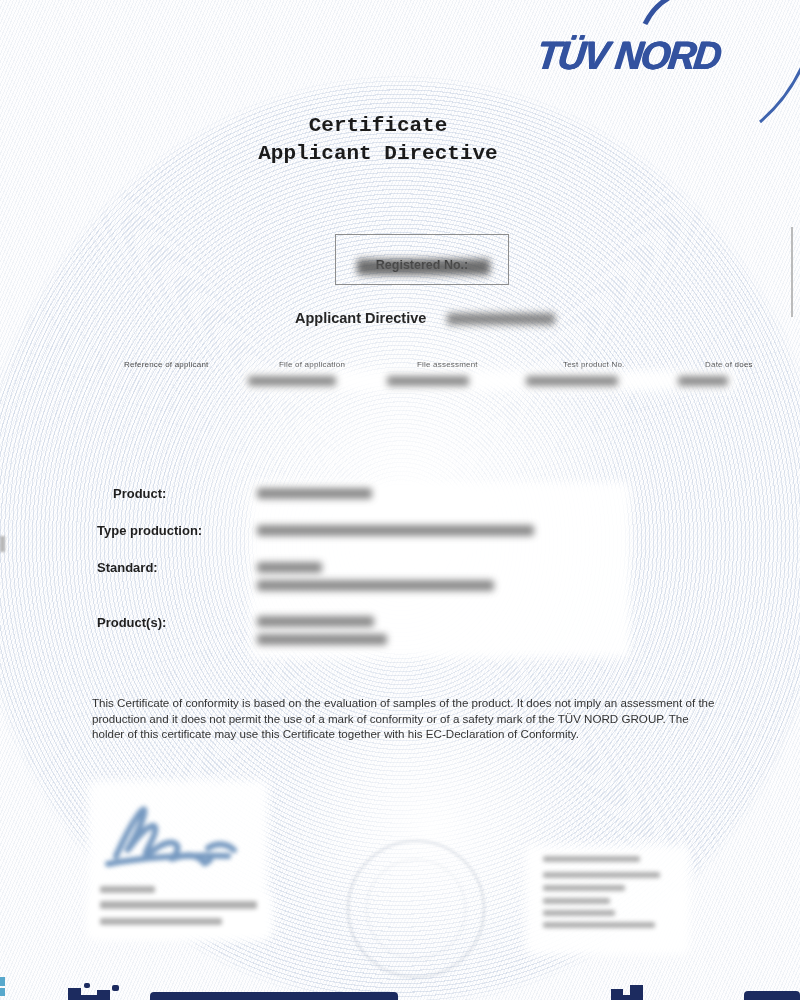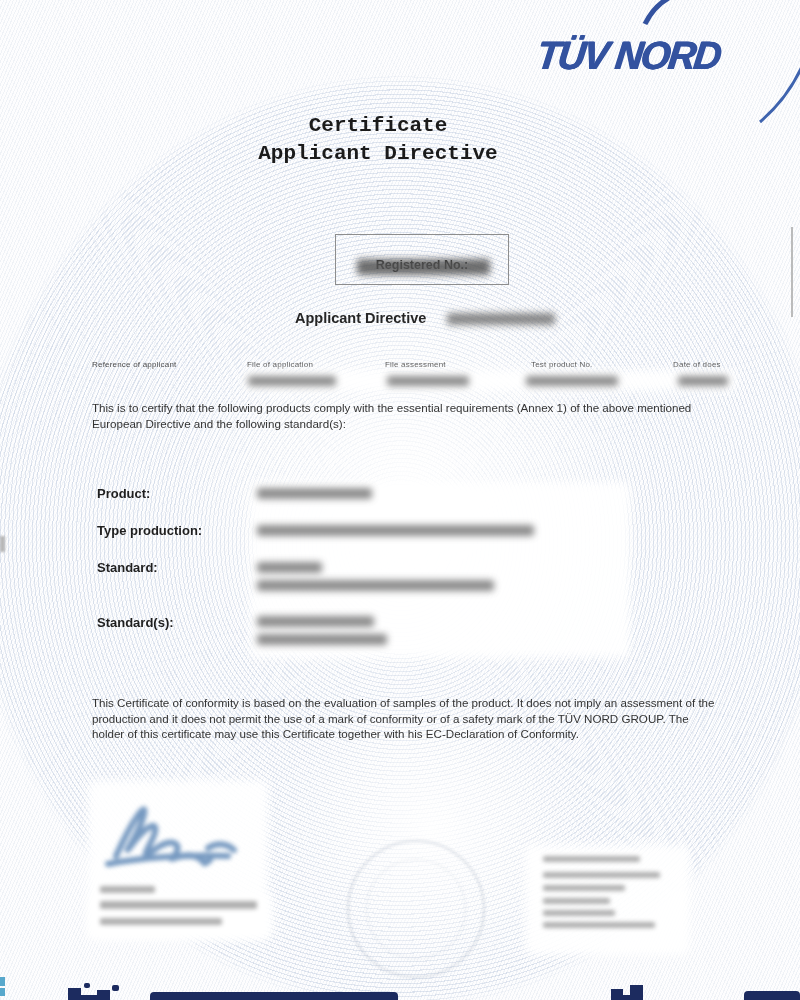--- a/index.html
+++ b/index.html
@@ -29,21 +29,21 @@
   
   #title{position:absolute;top:112px;left:28px;width:700px;text-align:center;
     font-family:Liberation Mono, monospace;font-weight:bold;font-size:21px;line-height:27.5px;
     color:#1b1b1b;filter:blur(0.3px);}
   
   #regbox{position:absolute;left:335px;top:234px;width:172px;height:49px;border:1px solid #8d8d8d;}
   #reg-label{display:block;text-align:center;margin-top:23px;font-size:12.5px;font-weight:bold;color:#1f1f1f;}
   
   #directive{position:absolute;left:295px;top:310px;font-size:14.5px;font-weight:bold;color:#262626;}
   
-  .th{position:absolute;top:360px;font-size:8px;color:#4c4c4c;letter-spacing:0.2px;filter:blur(0.45px);white-space:nowrap;}
+  .th{position:absolute;top:360px;font-size:8px;color:#4c4c4c;letter-spacing:0.2px;filter:blur(0.45px);white-space:nowrap;padding-left:32px;}
   
   .para{position:absolute;font-size:11.6px;line-height:15.5px;color:#333;filter:blur(0.25px);}
   
   .flabel{position:absolute;left:97px;font-size:13px;font-weight:bold;color:#1f1f1f;filter:blur(0.25px);white-space:nowrap;}
   
   .softbox{position:absolute;background:rgba(255,255,255,0.93);filter:blur(5px);border-radius:6px;}
   .redact{position:absolute;background:#6e6e6e;filter:blur(3.5px);opacity:0.8;border-radius:3px;}
   .redact-dark{position:absolute;background:#555;filter:blur(3.5px);opacity:0.85;border-radius:3px;}
   .redact-light{position:absolute;background:#8f8f8f;filter:blur(2.2px);opacity:0.7;border-radius:2px;}
   #signature-svg{position:absolute;left:88px;top:778px;width:170px;height:115px;filter:blur(2.2px);opacity:0.85;}
@@ -93,28 +93,27 @@
   <span class="th" style="left:385px;">File assessment</span>
   <span class="th" style="left:531px;">Test product No.</span>
   <span class="th" style="left:673px;">Date of does</span>
 
   <div class="softbox" style="left:243px;top:370px;width:494px;height:21px;"></div>
   <div class="redact" style="left:248px;top:376px;width:88px;height:10px;"></div>
   <div class="redact" style="left:387px;top:376px;width:82px;height:10px;"></div>
   <div class="redact" style="left:526px;top:376px;width:92px;height:10px;"></div>
   <div class="redact" style="left:678px;top:376px;width:50px;height:10px;"></div>
 
-  <div class="para" id="p1" style="left:92px;top:400px;width:622px;">This is to certify that the following products comply with the essential requirements (Annex 1) of the above mentioned European Directive and the following standard(s):</div>
 
   <div class="softbox" style="left:250px;top:482px;width:380px;height:176px;"></div>
 
-  <span class="flabel" style="top:486px;">Product:</span>
+  <span class="flabel" style="top:486px;margin-left:16px;">Product:</span>
   <span class="flabel" style="top:523px;">Type production:</span>
   <span class="flabel" style="top:560px;">Standard:</span>
-  <span class="flabel" style="top:615px;">Standard(s):</span>
+  <span class="flabel" style="top:615px;">Product(s):</span>
 
   <div class="redact" style="left:257px;top:488px;width:115px;height:11px;"></div>
   <div class="redact" style="left:257px;top:525px;width:277px;height:11px;"></div>
   <div class="redact" style="left:257px;top:562px;width:65px;height:11px;"></div>
   <div class="redact" style="left:257px;top:580px;width:237px;height:11px;"></div>
   <div class="redact" style="left:257px;top:616px;width:117px;height:11px;"></div>
   <div class="redact" style="left:257px;top:634px;width:130px;height:11px;"></div>
 
   <div class="para" id="p2" style="left:92px;top:695px;width:626px;">This Certificate of conformity is based on the evaluation of samples of the product. It does not imply an assessment of the production and it does not permit the use of a mark of conformity or of a safety mark of the TÜV NORD GROUP. The holder of this certificate may use this Certificate together with his EC-Declaration of Conformity.</div>
 

